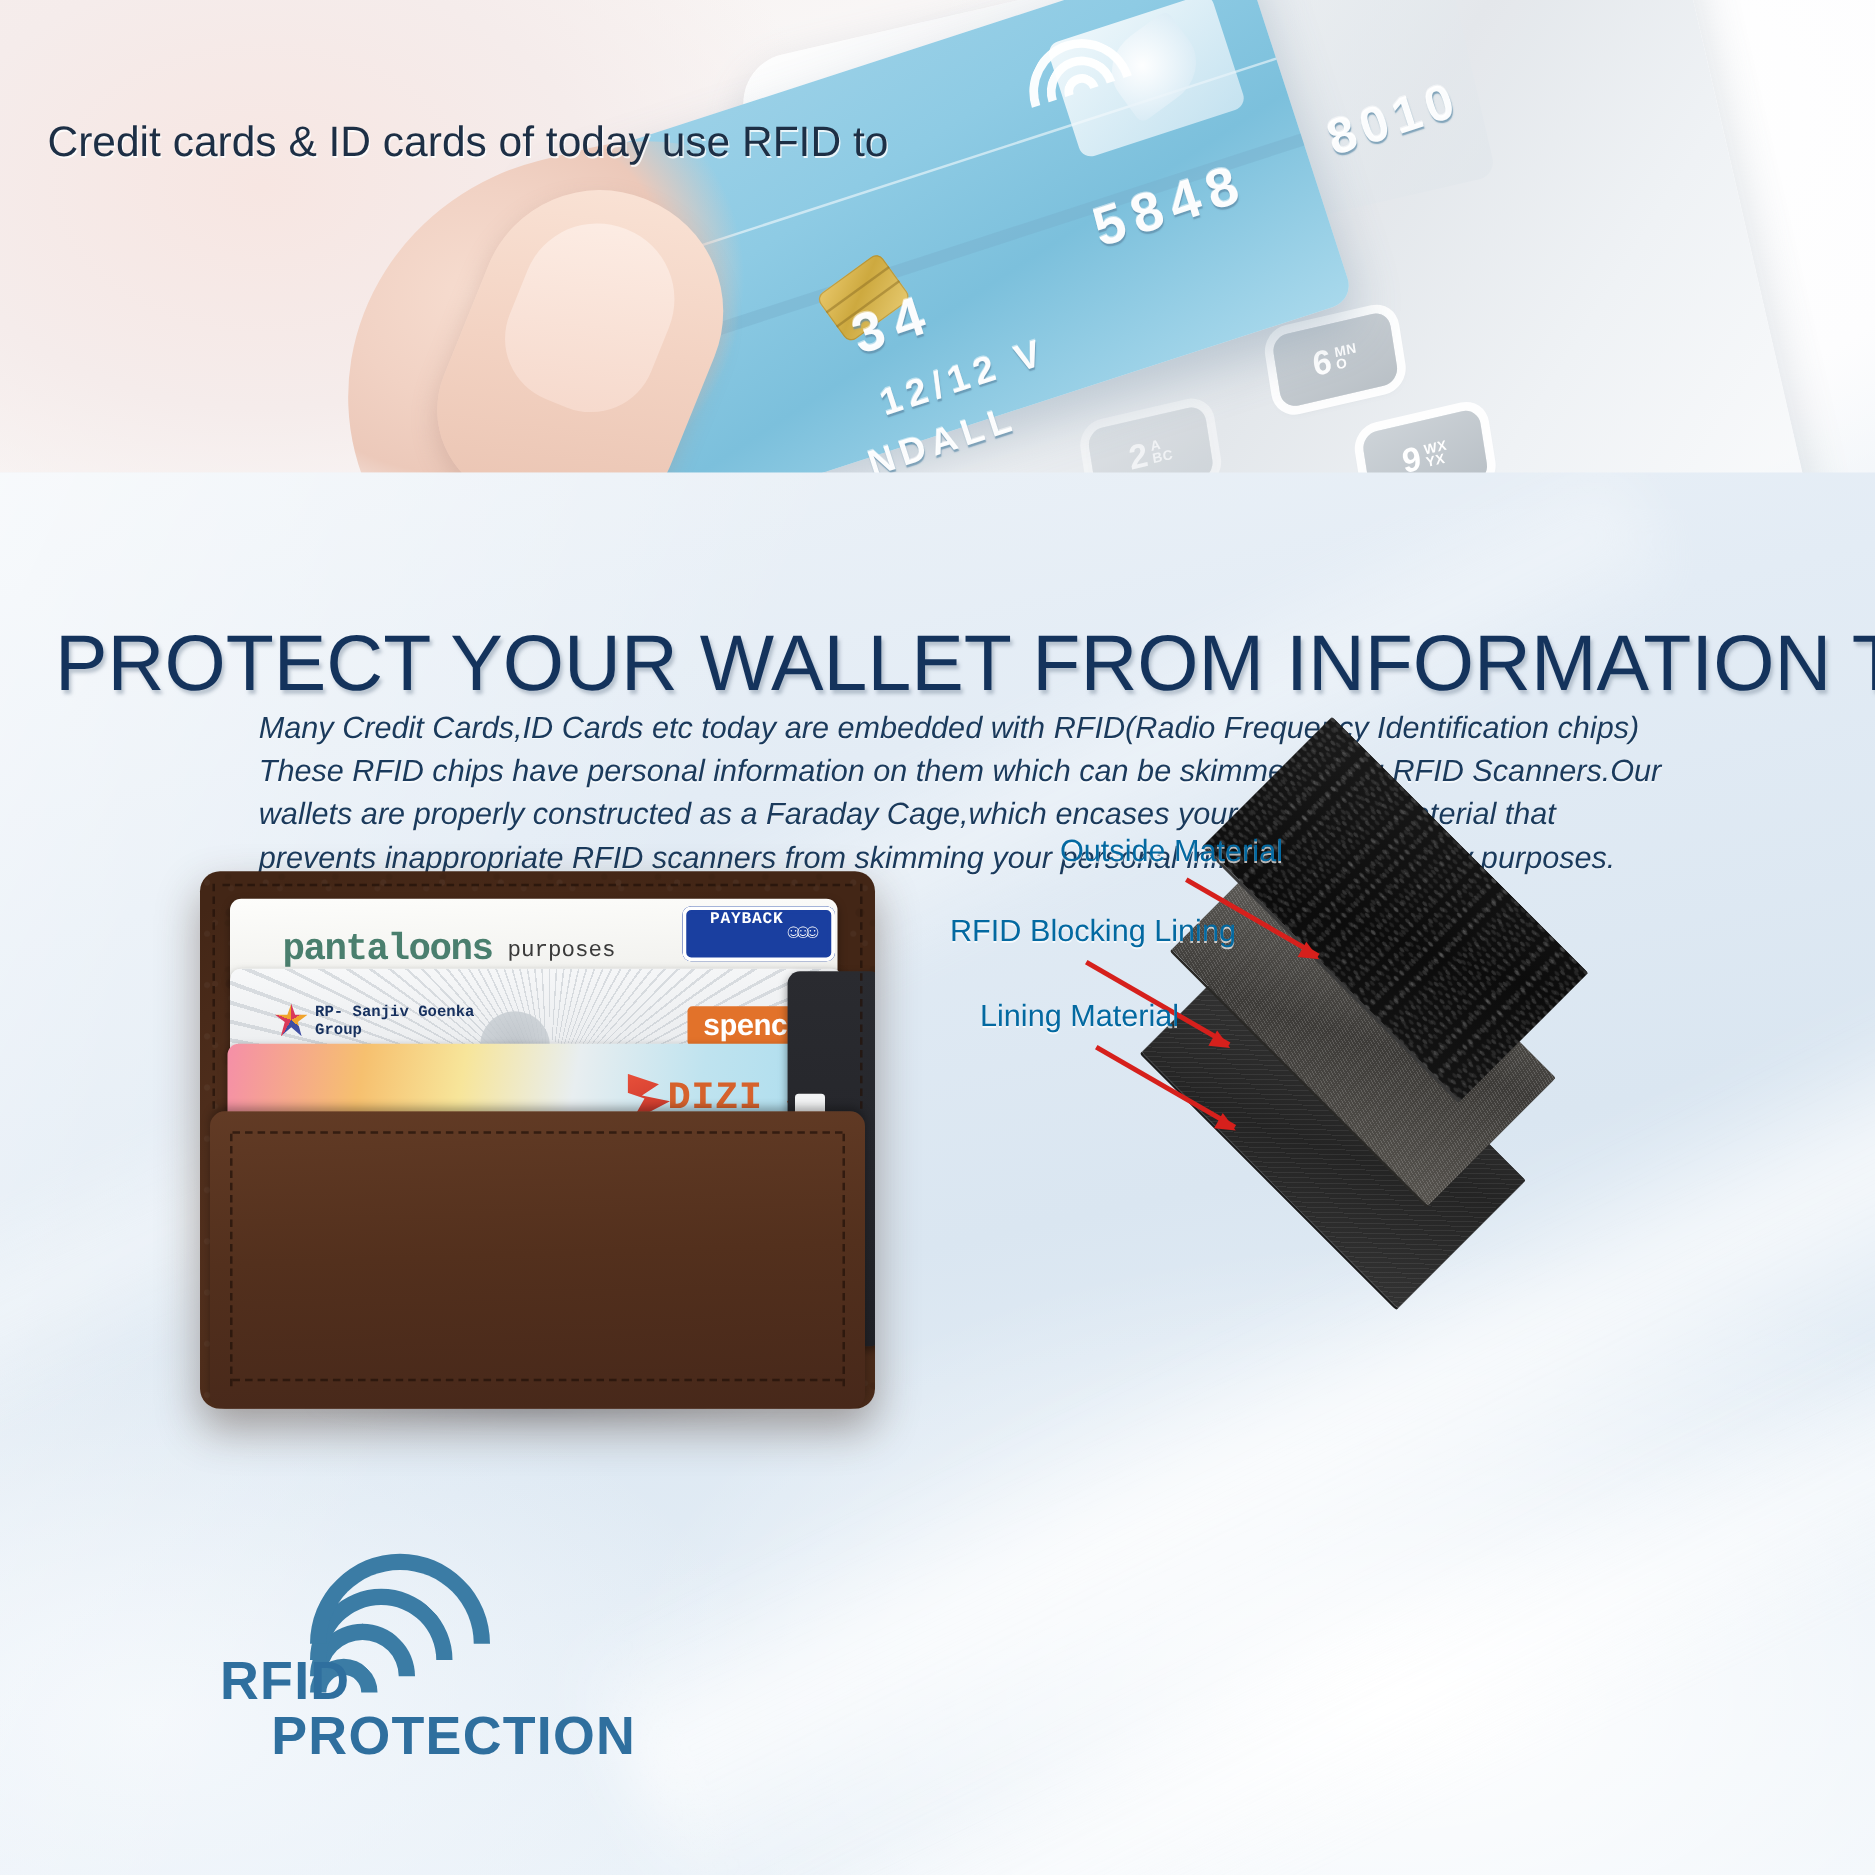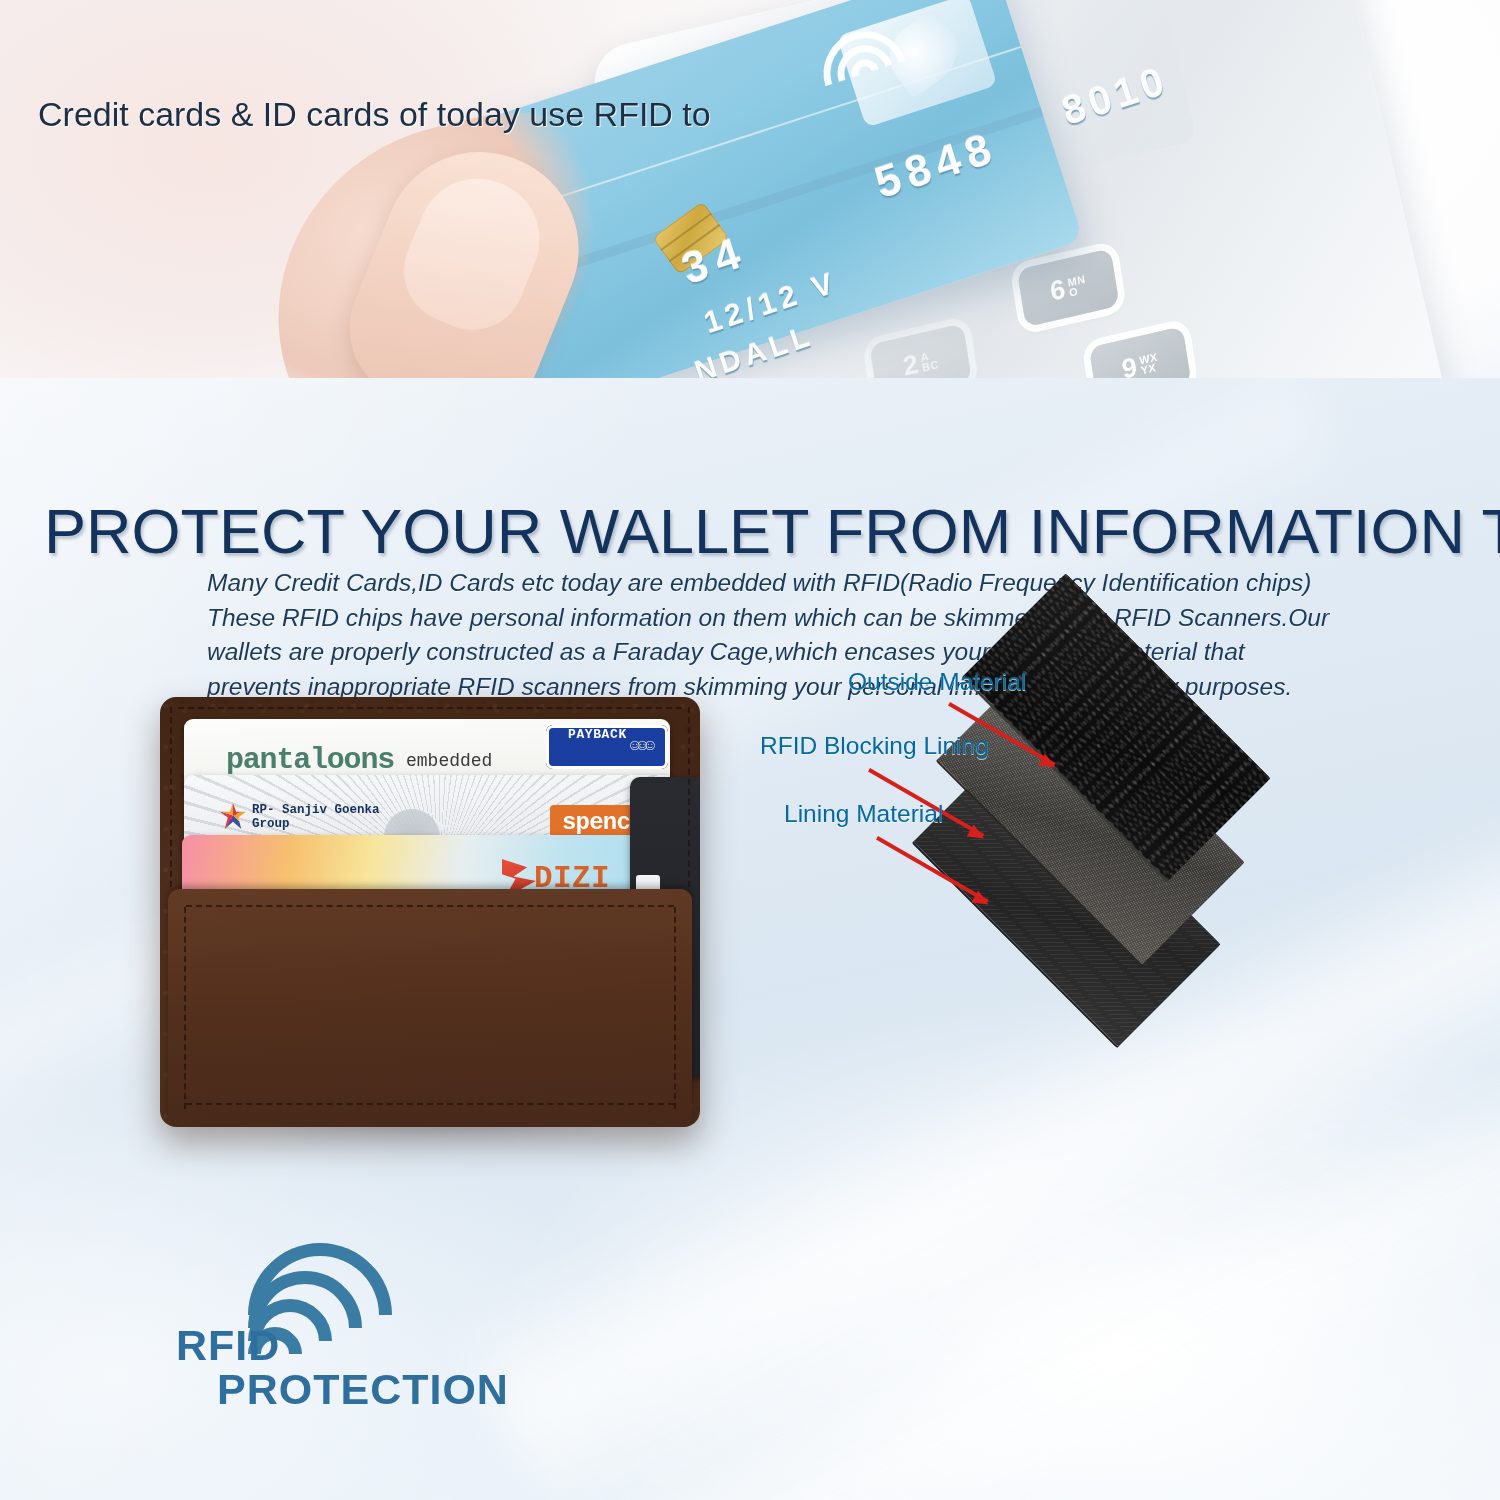--- a/index.html
+++ b/index.html
@@ -393,21 +393,21 @@
   <div class="big-head">PROTECT YOUR WALLET FROM INFORMATION THEFT</div>
   <div class="para">Many Credit Cards,ID Cards etc today are embedded with RFID(Radio Frequency Identification chips) These RFID chips have personal information on them which can be skimmed using RFID Scanners.Our wallets are properly constructed as a Faraday Cage,which encases your cards in a material that prevents inappropriate RFID scanners from skimming your personal infromation for shady purposes.</div>
 
   <div id="wallet-wrap">
     <div class="w-shadow"></div>
     <div class="w-body">
       <div class="leather-tex"></div>
 
       <div class="card card1">
         <div class="c-txt pant">pantaloons</div>
-        <div class="c-txt green">embedded</div>
+        <div class="c-txt green">purposes</div>
         <div class="payback-box"></div>
         <div class="c-txt payback-t">PAYBACK</div>
         <div class="c-txt payback-i">☺☺☺</div>
       </div>
 
       <div class="card card2">
         <div class="rays"></div>
         <div class="rp-logo"></div>
         <div class="c-txt rp-t">RP- Sanjiv Goenka</div>
         <div class="c-txt rp-t2">Group</div>

